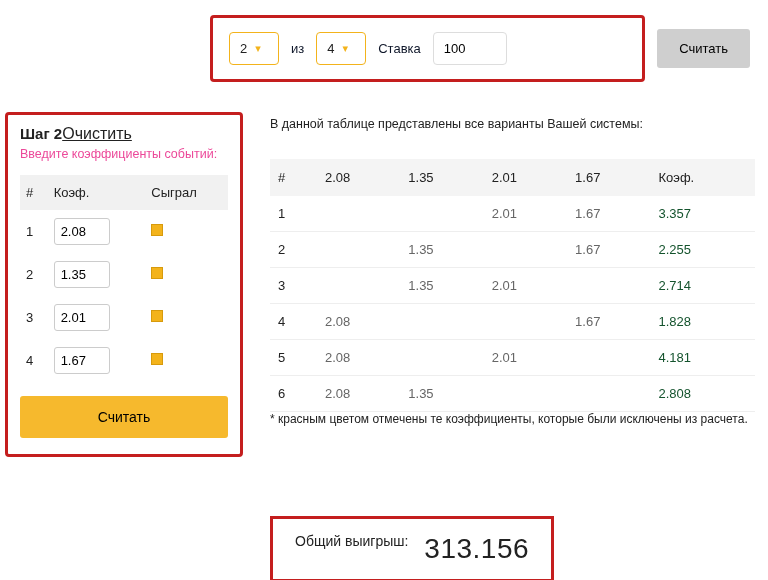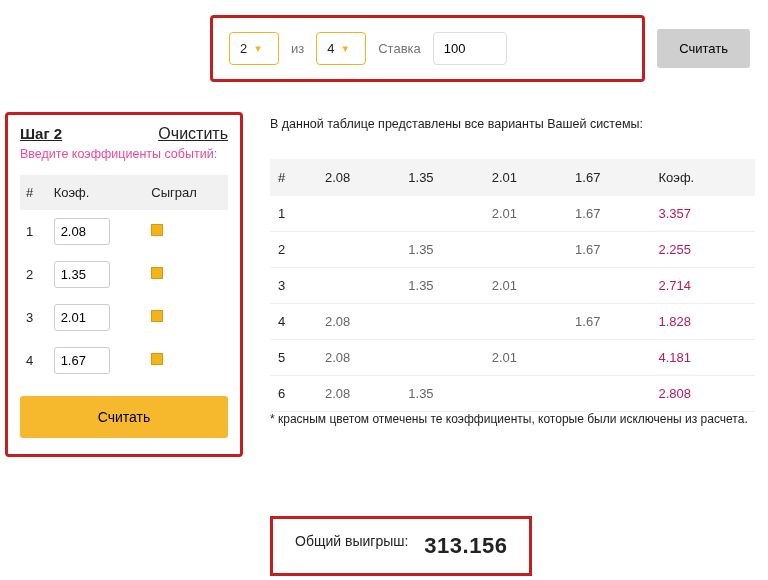--- a/index.html
+++ b/index.html
@@ -36,21 +36,21 @@
     border: 1px solid #f3b31b;
     border-radius: 4px;
     padding: 8px 10px;
     display: flex;
     align-items: center;
     gap: 8px;
     min-width: 50px;
     cursor: pointer;
   }
   .chev { color: #f3b31b; font-size: 11px; }
-  .static-label { color: #737373; }
+  .static-label { color: #0f172a; }
   .bet-input {
     border: 1px solid #ddd;
     border-radius: 4px;
     padding: 8px 10px;
     width: 74px;
     font-size: 13px;
   }
   .btn-calc-top {
     background: #cfcfcf;
     border: none;
@@ -65,23 +65,22 @@
     position: absolute;
     top: 112px;
     left: 5px;
     width: 238px;
     border: 3px solid #c41e1e;
     border-radius: 4px;
     padding: 10px 12px 16px;
   }
   .step2-head {
     display: flex;
-    justify-content: space-between;
+    justify-content: flex-start;
     align-items: baseline;
-    text-decoration: underline;
   }
   .step2-head h3 { font-size: 15px; font-weight: bold; }
   .clear-link { font-size: 16px; text-decoration: underline; cursor: pointer; }
   .step2-sub { font-size: 12.5px; margin: 4px 0 14px; color: #ec4899; }
   .coef-table { width: 100%; border-collapse: collapse; }
   .coef-table thead th {
     background: #f1f1f1;
     font-weight: normal;
     text-align: left;
     padding: 10px 6px;
@@ -132,36 +131,36 @@
     padding: 11px 8px;
     font-size: 13px;
   }
   .var-table td {
     padding: 10px 8px;
     font-size: 13px;
     border-bottom: 1px solid #eee;
     color: #666;
   }
   .var-table td:first-child { color: #222; }
-  .var-table td.coef-total { color: #be185d; }
+  .var-table td.coef-total { color: #14532d; }
   .step3-note { font-size: 12px; color: #222; }
 
   .total-box {
     position: absolute;
     top: 516px;
     left: 270px;
     border: 3px solid #c41e1e;
     border-radius: 0;
     padding: 14px 22px;
     display: flex;
     align-items: flex-start;
     gap: 16px;
   }
   .total-box .lbl { font-size: 14px; }
-  .total-box .val { font-size: 22px; font-weight: 700; letter-spacing: 0.5px; }
+  .total-box .val { font-size: 28px; font-weight: 400; letter-spacing: 0.5px; }
 </style>
 </head>
 <body>
 
 <div class="top-row">
   <div class="top-highlight">
     <div class="sel">
       <span>2</span>
       <span class="chev">▾</span>
     </div>

